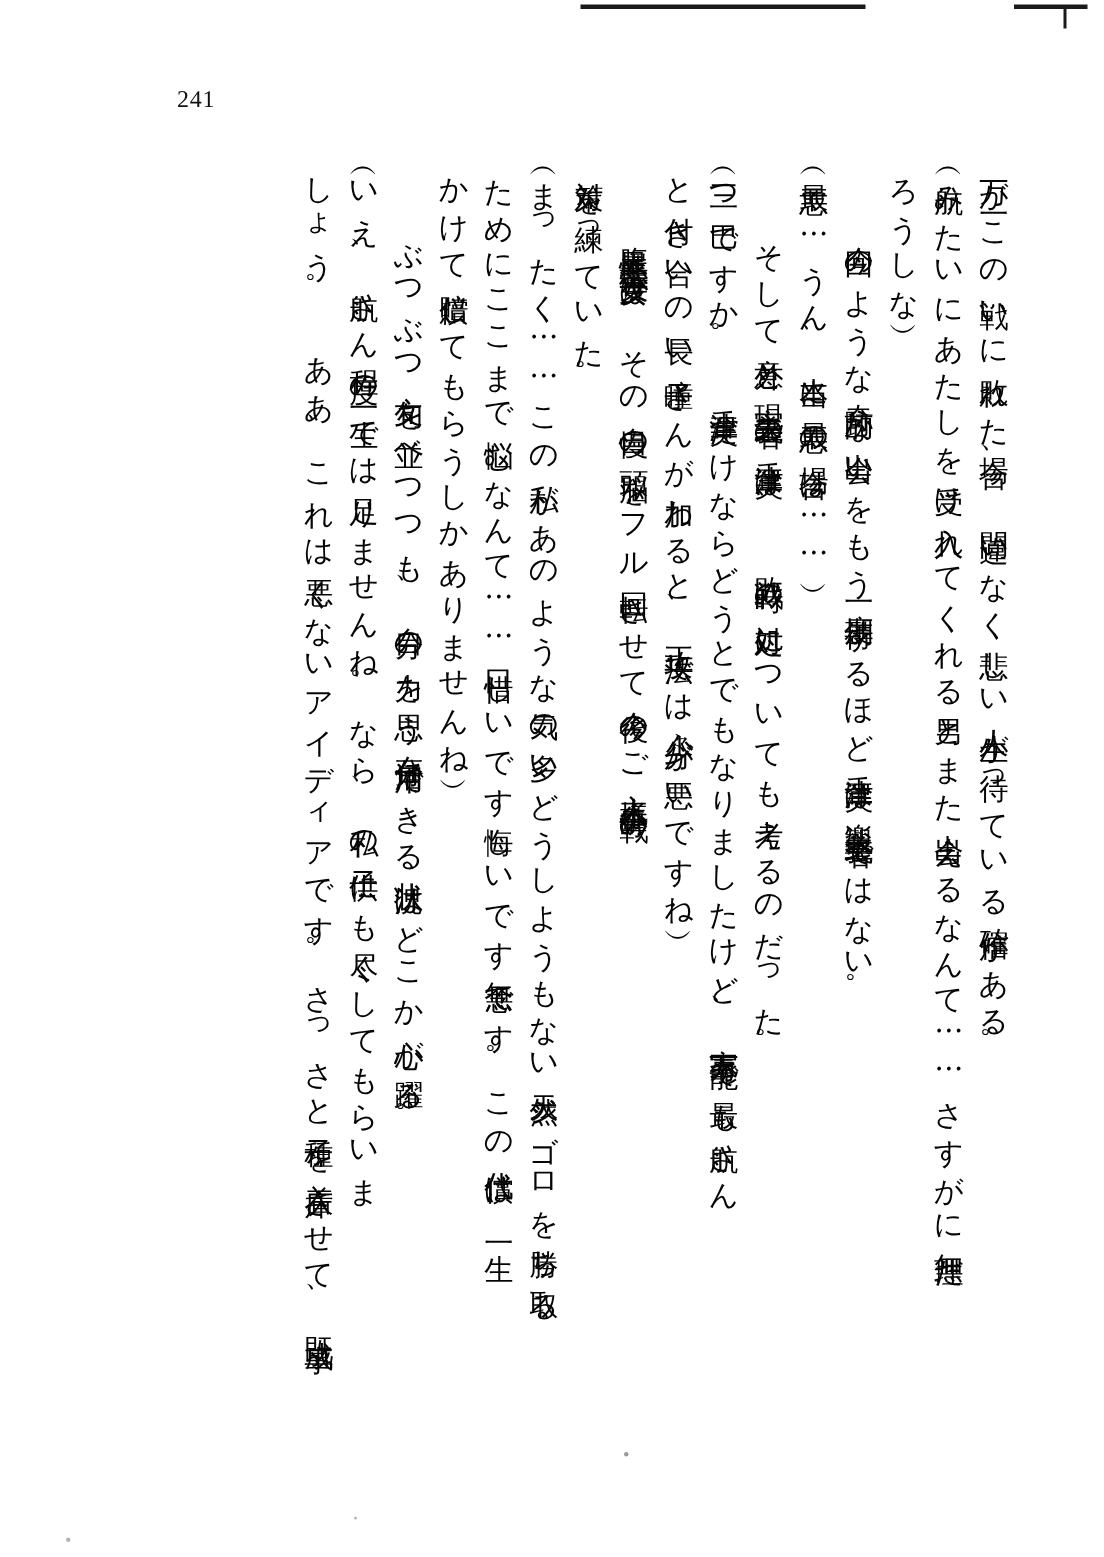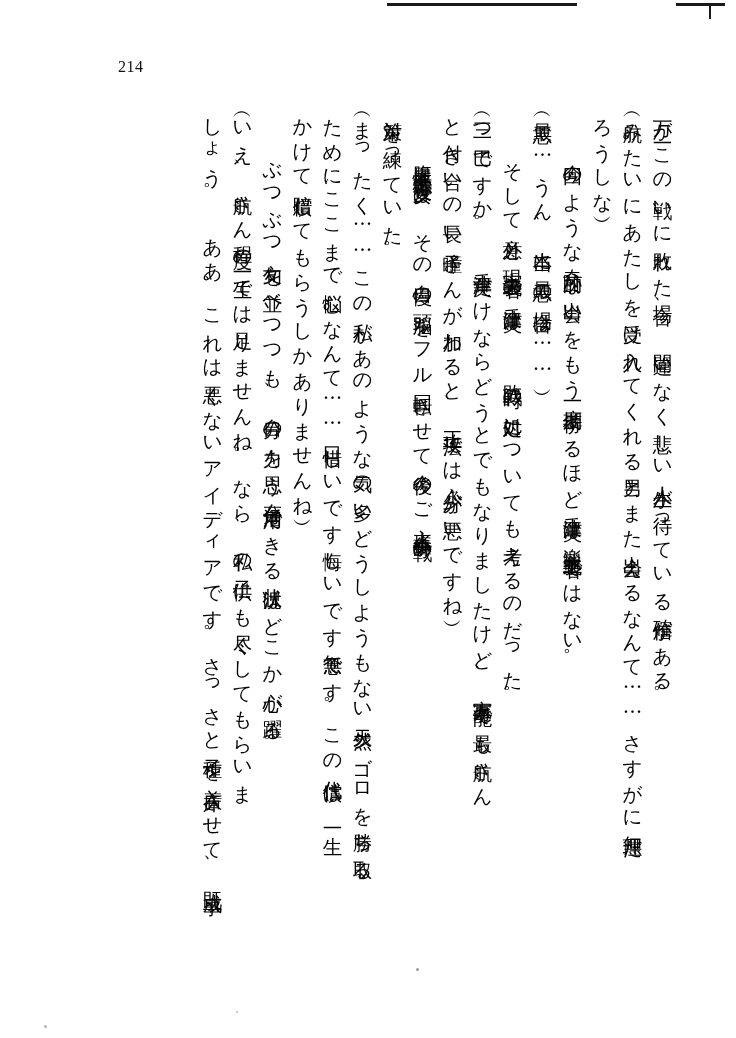--- a/index.html
+++ b/index.html
@@ -105,21 +105,21 @@
 </style>
 </head>
 <body>
 
 <div id="page">
 
   <div class="crop-mark crop-top-left"></div>
   <div class="crop-mark crop-top-right"></div>
   <div class="crop-tick"></div>
 
-  <div class="page-number">214</div>
+  <div class="page-number">241</div>
 
   <div class="text-block">
     <div class="vline">万が一この戦いに敗れた場合、　間違いなく悲しい人生が待っている確信がある。</div>
     <div class="vline">（航みたいにあたしを受け入れてくれる男とまた出会えるなんて……さすがに無理だ</div>
     <div class="vline">ろうしな）</div>
     <div class="vline indent">　今回のような奇跡的な出会いをもう一度期待するほど香津美は楽観主義者ではない。</div>
     <div class="vline">（最悪……うん、本当に最悪の場合は……）</div>
     <div class="vline indent">　そして意外と現実主義者の香津美は、　敗戦時の対処についても考えるのだった。</div>
     <div class="vline">（三つ巴ですか。　香津美だけならどうとでもなりましたけど、家事万能で最も航さん</div>
     <div class="vline">と付き合いの長い瞳子さんが加わると、正攻法では少々分が悪いですね）</div>

